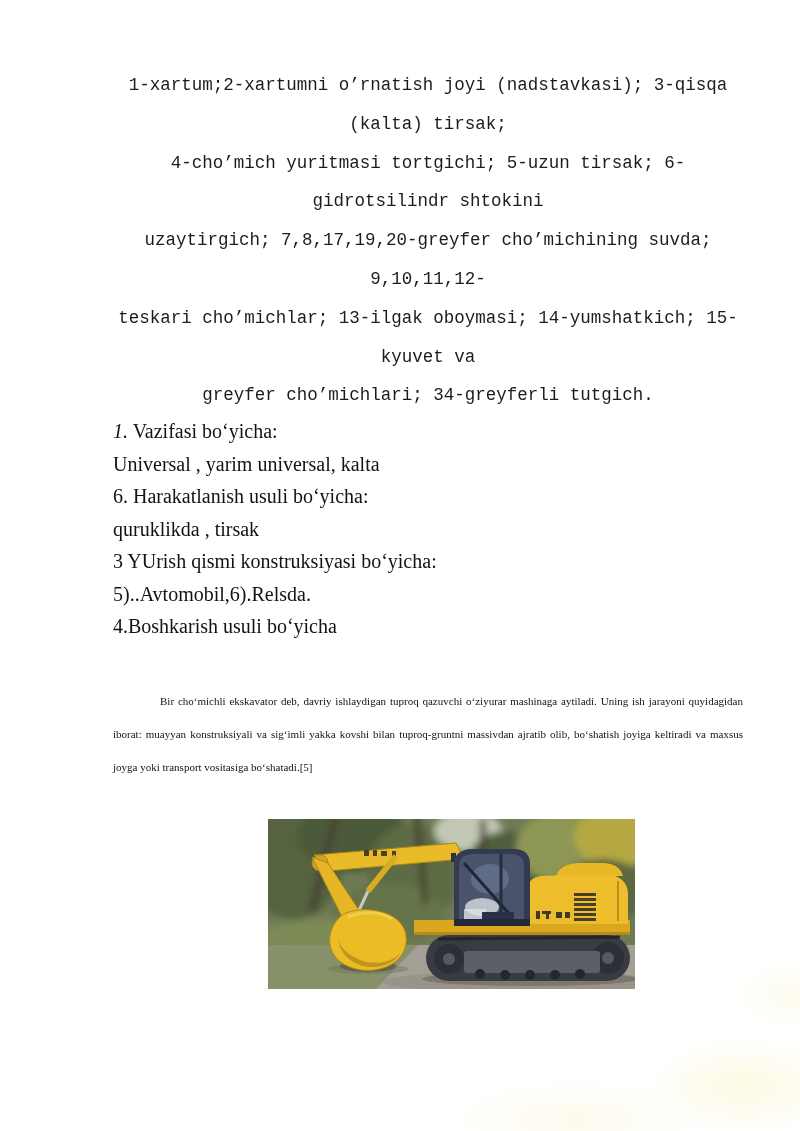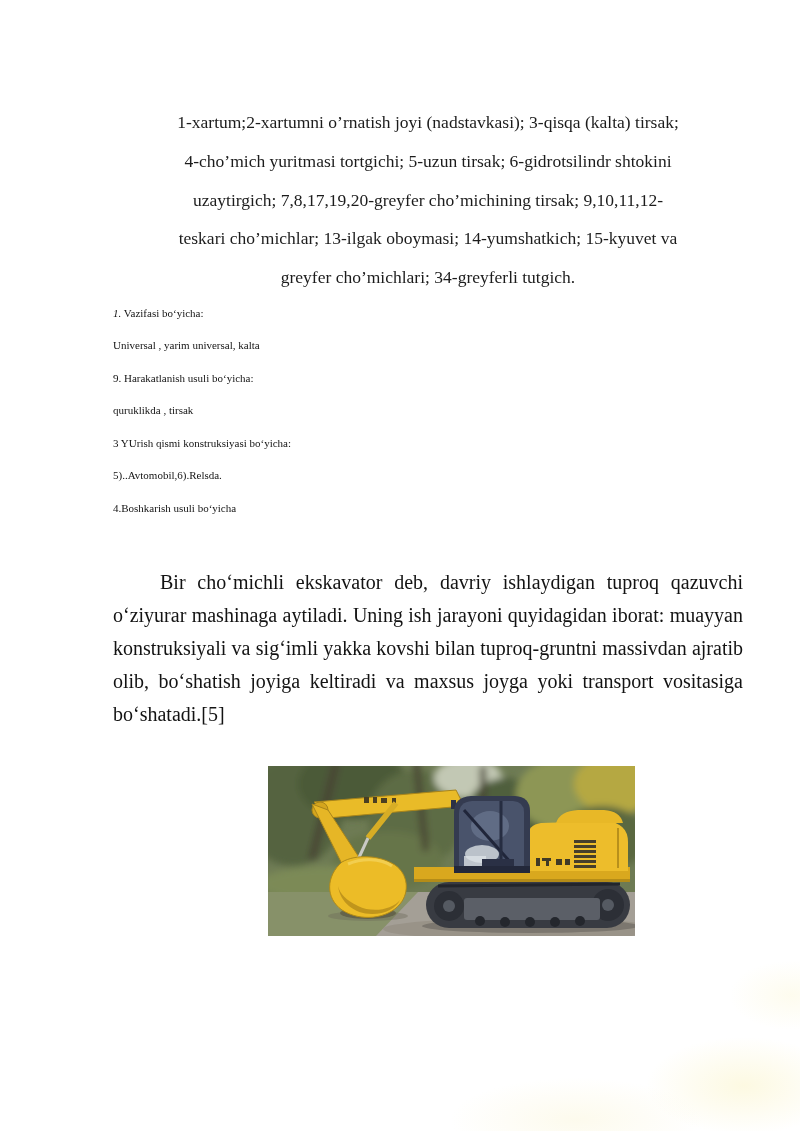--- a/index.html
+++ b/index.html
@@ -13,39 +13,39 @@
       radial-gradient(90px 50px at 99% 88%, rgba(250,244,200,0.30), transparent 70%),
       #ffffff;
     overflow: hidden;
     font-kerning: normal;
   }
   .content {
     margin-left: 113px;
     margin-right: 57px; 
   }
   .caption {
-    padding-top: 103px;
-    font-family: Liberation Serif, serif;
+    padding-top: 66px;
+    font-family: Liberation Mono, monospace;
     font-size: 17.5px;
     line-height: 38.8px;
     color: #1c1c1c;
     text-align: center;
   }
   .classification {
     font-family: "Liberation Serif", "DejaVu Serif", serif;
-    font-size: 11px;
+    font-size: 20px;
     line-height: 32.5px;
     color: #131313;
     text-align: left;
   }
   .classification .num { font-style: italic; }
   .paragraph {
     margin: 42px 0 0 0;
     font-family: "Liberation Serif", "DejaVu Serif", serif;
-    font-size: 20px;
+    font-size: 11px;
     line-height: 33px;
     color: #131313;
     text-align: justify;
     text-indent: 47px;
   }
   .photo {
     margin: 35px 0 0 155px;
     width: 367px;
     height: 170px;
     overflow: hidden;
@@ -54,29 +54,29 @@
 </style>
 </head>
 <body>
 
 <div class="page">
   <div class="content">
 
     <div class="caption">
       <div class="cap-line">1-xartum;2-xartumni o’rnatish joyi (nadstavkasi); 3-qisqa (kalta) tirsak;</div>
       <div class="cap-line">4-cho’mich yuritmasi tortgichi; 5-uzun tirsak; 6-gidrotsilindr shtokini</div>
-      <div class="cap-line">uzaytirgich; 7,8,17,19,20-greyfer cho’michining tirsak; 9,10,11,12-</div>
+      <div class="cap-line">uzaytirgich; 7,8,17,19,20-greyfer cho’michining suvda; 9,10,11,12-</div>
       <div class="cap-line">teskari cho’michlar; 13-ilgak oboymasi; 14-yumshatkich; 15-kyuvet va</div>
       <div class="cap-line">greyfer cho’michlari; 34-greyferli tutgich.</div>
     </div>
 
     <div class="classification">
       <div class="cls-line"><i class="num">1.</i><span> Vazifasi bo‘yicha:</span></div>
       <div class="cls-line"><span>Universal , yarim universal, kalta</span></div>
-      <div class="cls-line"><span>9. Harakatlanish usuli bo‘yicha:</span></div>
+      <div class="cls-line"><span>6. Harakatlanish usuli bo‘yicha:</span></div>
       <div class="cls-line"><span>quruklikda , tirsak</span></div>
       <div class="cls-line"><span>3 YUrish qismi konstruksiyasi bo‘yicha:</span></div>
       <div class="cls-line"><span>5)..Avtomobil,6).Relsda.</span></div>
       <div class="cls-line"><span>4.Boshkarish usuli bo‘yicha</span></div>
     </div>
 
     <p class="paragraph">Bir cho‘michli ekskavator deb, davriy ishlaydigan tuproq qazuvchi o‘ziyurar mashinaga aytiladi. Uning ish jarayoni quyidagidan iborat: muayyan konstruksiyali va sig‘imli yakka kovshi bilan tuproq-gruntni massivdan ajratib olib, bo‘shatish joyiga keltiradi va maxsus joyga yoki transport vositasiga bo‘shatadi.[5]</p>
 
     <div class="photo">
       <svg width="367" height="170" viewBox="0 0 367 170" xmlns="http://www.w3.org/2000/svg">

